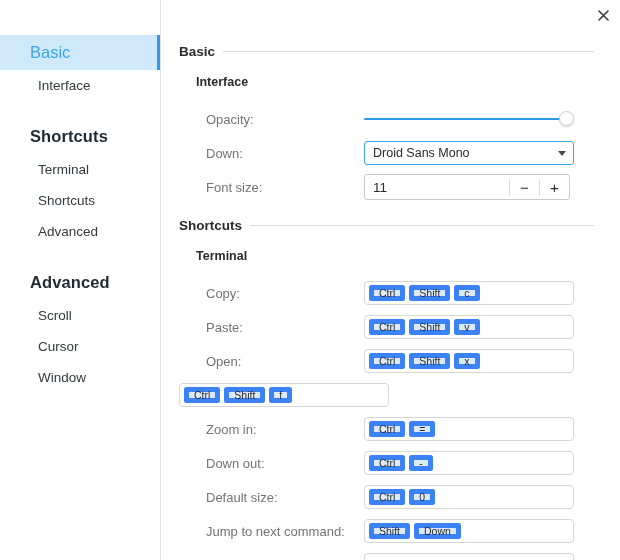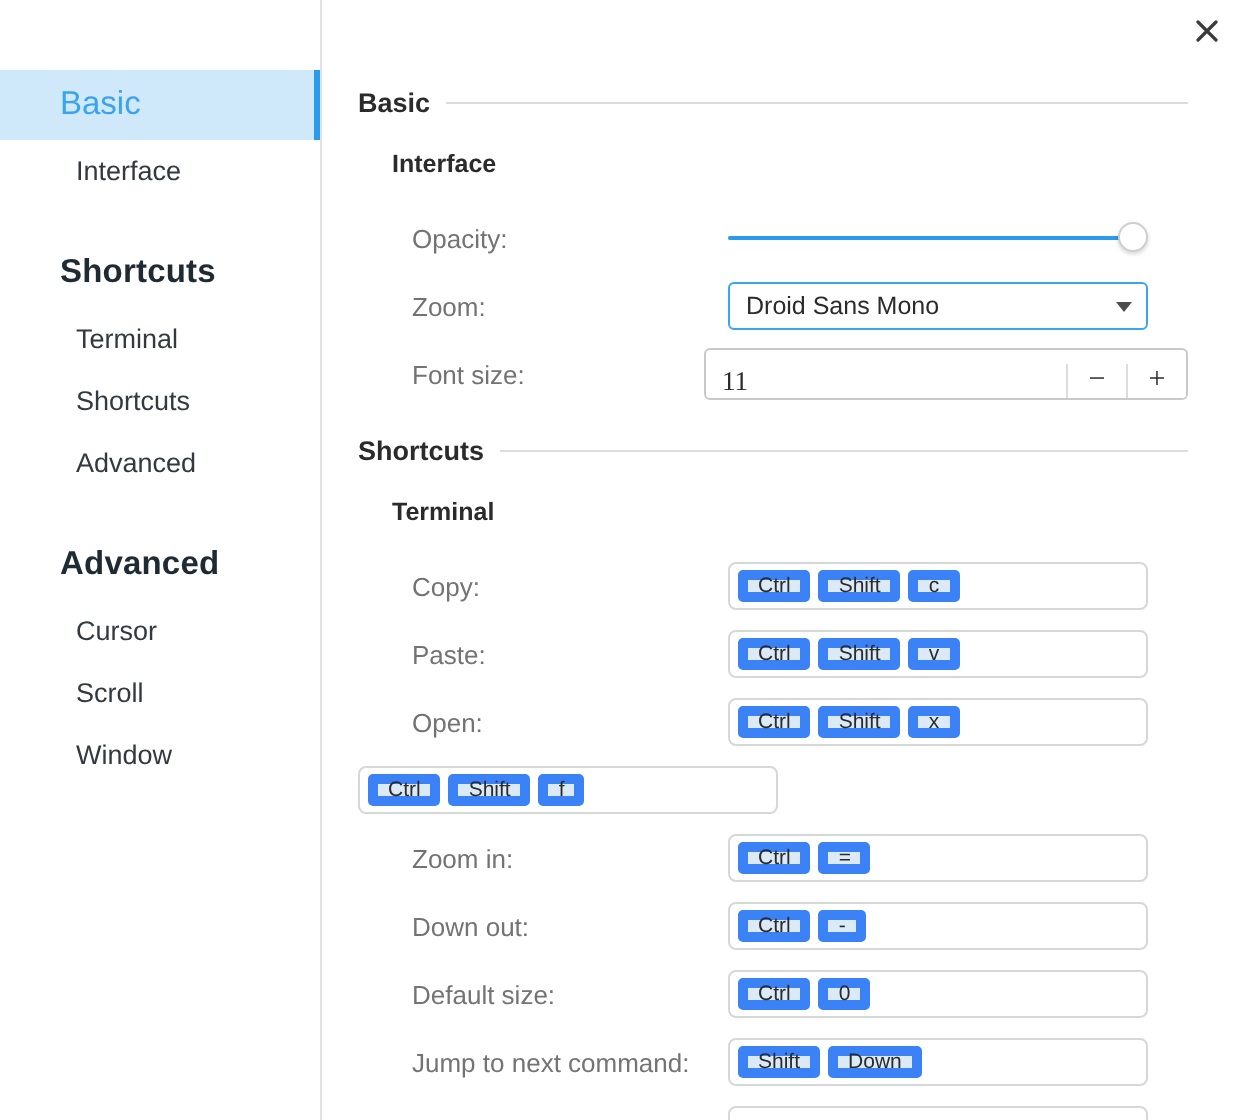--- a/index.html
+++ b/index.html
@@ -201,30 +201,29 @@
   .dropdown .caret {
     width: 0; height: 0;
     border-left: 4.5px solid transparent;
     border-right: 4.5px solid transparent;
     border-top: 5px solid #4c4c4c;
     margin-left: 6px;
   }
 
   
   .spinner {
-    width: 242px;
+    width: 206px;
     height: 26px;
     border: 1px solid #c9c9c9;
     border-radius: 3px;
     background: #ffffff;
     display: flex;
-    align-items: flex-end;
+    align-items: center;
     box-sizing: border-box;
     overflow: hidden;
-    font-family: Liberation Serif, serif;
   }
   .spinner .val {
     flex: 1;
     display: flex;
     align-items: center;
     padding-left: 8px;
     font-size: 13.5px;
     color: #2b2b2b;
     cursor: text;
   }
@@ -294,22 +293,22 @@
       <div class="nav-spacer"></div>
       <div class="nav-group">
         <div class="nav-header">Shortcuts</div>
         <div class="nav-item">Terminal</div>
         <div class="nav-item">Shortcuts</div>
         <div class="nav-item">Advanced</div>
       </div>
       <div class="nav-spacer"></div>
       <div class="nav-group">
         <div class="nav-header">Advanced</div>
+        <div class="nav-item">Scroll</div>
         <div class="nav-item">Cursor</div>
-        <div class="nav-item">Scroll</div>
         <div class="nav-item">Window</div>
       </div>
     </nav>
 
   <main class="content" id="content">
       <div class="section">
         <div class="section-title">
           <span class="txt">Basic</span>
           <span class="rule"></span>
         </div>
@@ -319,21 +318,21 @@
             <div class="lbl">Opacity:</div>
             <div class="ctl">
               <div class="slider">
                 <div class="track"></div>
                 <div class="fill" style="width: calc(100% - 8px);"></div>
                 <div class="handle" style="left: calc(100% - 15px);"></div>
               </div>
             </div>
           </div>
           <div class="row">
-            <div class="lbl">Zoom:</div>
+            <div class="lbl">Down:</div>
             <div class="ctl">
               <div class="dropdown">
                 <span>Droid Sans Mono</span>
                 <span class="caret"></span>
               </div>
             </div>
           </div>
           <div class="row">
             <div class="lbl">Font size:</div>
             <div class="ctl">

